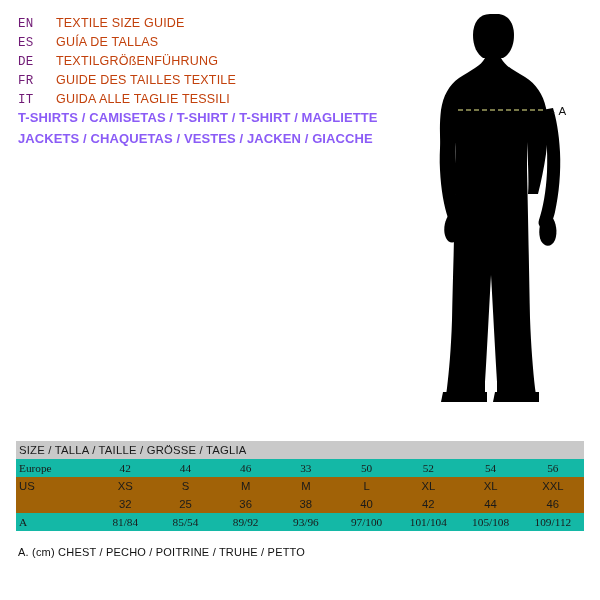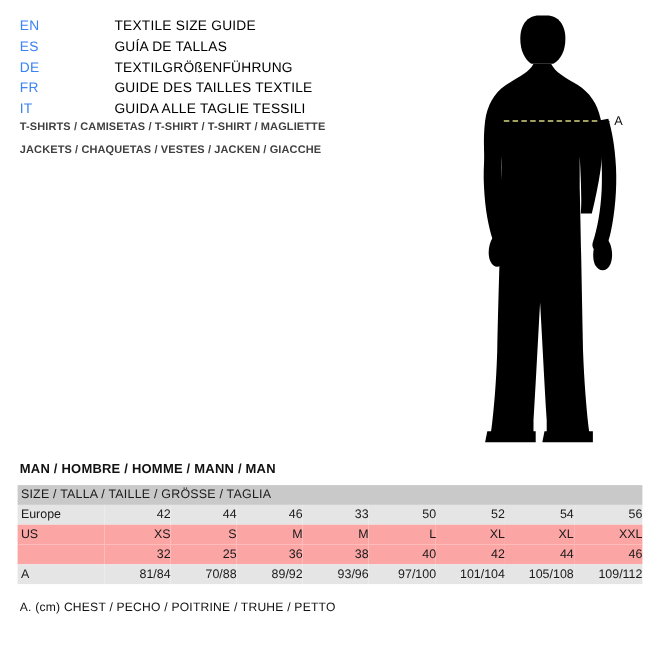--- a/index.html
+++ b/index.html
@@ -31,42 +31,42 @@
   .lang-row {
     display: flex;
     align-items: baseline;
     height: 19px;
     font-size: 12.5px;
     letter-spacing: 0.2px;
   }
   .lang-code {
     width: 38px;
     flex: 0 0 38px;
-    color: #3b82f6;
+    color: #701a75;
+    font-family: Liberation Mono, monospace;
   }
   .lang-text {
-    color: #000000;
+    color: #c2410c;
     white-space: nowrap;
-    margin-left: 48px;
   }
 
   
   .cat-block {
     position: absolute;
     left: 18px;
     top: 110px;
     width: 420px;
   }
   .cat-line {
-    font-size: 10px;
+    font-size: 13px;
     font-weight: bold;
     letter-spacing: 0.1px;
     height: 21px;
     white-space: nowrap;
-    color: #404040;
+    color: #8b5cf6;
   }
 
   
   .figure {
     position: absolute;
     left: 415px;
     top: 10px;
     width: 180px;
     height: 395px;
   }
@@ -104,24 +104,24 @@
     padding: 0;
     height: 18px;
     line-height: 18px;
     vertical-align: middle;
   }
   .row-head td {
     background: #c9c9c9;
     font-weight: normal;
     letter-spacing: 0.2px;
   }
-  .row-alt td { background: #fca5a5; }
-  .row-plain td { background: #e5e5e5; }
+  .row-alt td { background: #a16207; }
+  .row-plain td { background: #14b8a6; font-family: Liberation Serif, serif; }
   .col-label { width: 86px; padding-left: 3px !important; }
-  .col-v { width: 68px; text-align: right; }
+  .col-v { width: 68px; text-align: center; }
 
   .footnote {
     position: absolute;
     left: 18px;
     top: 546px;
     font-size: 11px;
     letter-spacing: 0.2px;
     color: #111;
   }
 </style>
@@ -203,21 +203,20 @@
       <path d="M28 382 L72 382 L72 392 L26 392 Z" fill="#000000"></path>
       <path d="M80 382 L124 382 L124 392 L78 392 Z" fill="#000000"></path>
 
       <g>
         <line x1="43" y1="100" x2="131" y2="100" stroke="#a0a060" stroke-width="1.6" stroke-dasharray="5 3"></line>
       </g>
     </svg>
   </div>
   <div class="measure-label">- A</div>
 
-  <div class="man-title">MAN / HOMBRE / HOMME / MANN / MAN</div>
 
   <table class="size-table">
     <tbody>
         <tr class="row-head">
       <td class="col-label" colspan="9">SIZE / TALLA / TAILLE / GRÖSSE / TAGLIA</td>
     </tr>
     <tr class="row-plain">
       <td class="col-label">Europe</td>
       <td class="col-v">42</td>
       <td class="col-v">44</td>
@@ -246,21 +245,21 @@
       <td class="col-v">36</td>
       <td class="col-v">38</td>
       <td class="col-v">40</td>
       <td class="col-v">42</td>
       <td class="col-v">44</td>
       <td class="col-v">46</td>
     </tr>
     <tr class="row-plain">
       <td class="col-label">A</td>
       <td class="col-v">81/84</td>
-      <td class="col-v">70/88</td>
+      <td class="col-v">85/54</td>
       <td class="col-v">89/92</td>
       <td class="col-v">93/96</td>
       <td class="col-v">97/100</td>
       <td class="col-v">101/104</td>
       <td class="col-v">105/108</td>
       <td class="col-v">109/112</td>
     </tr>
   </tbody>
     </table>
 

